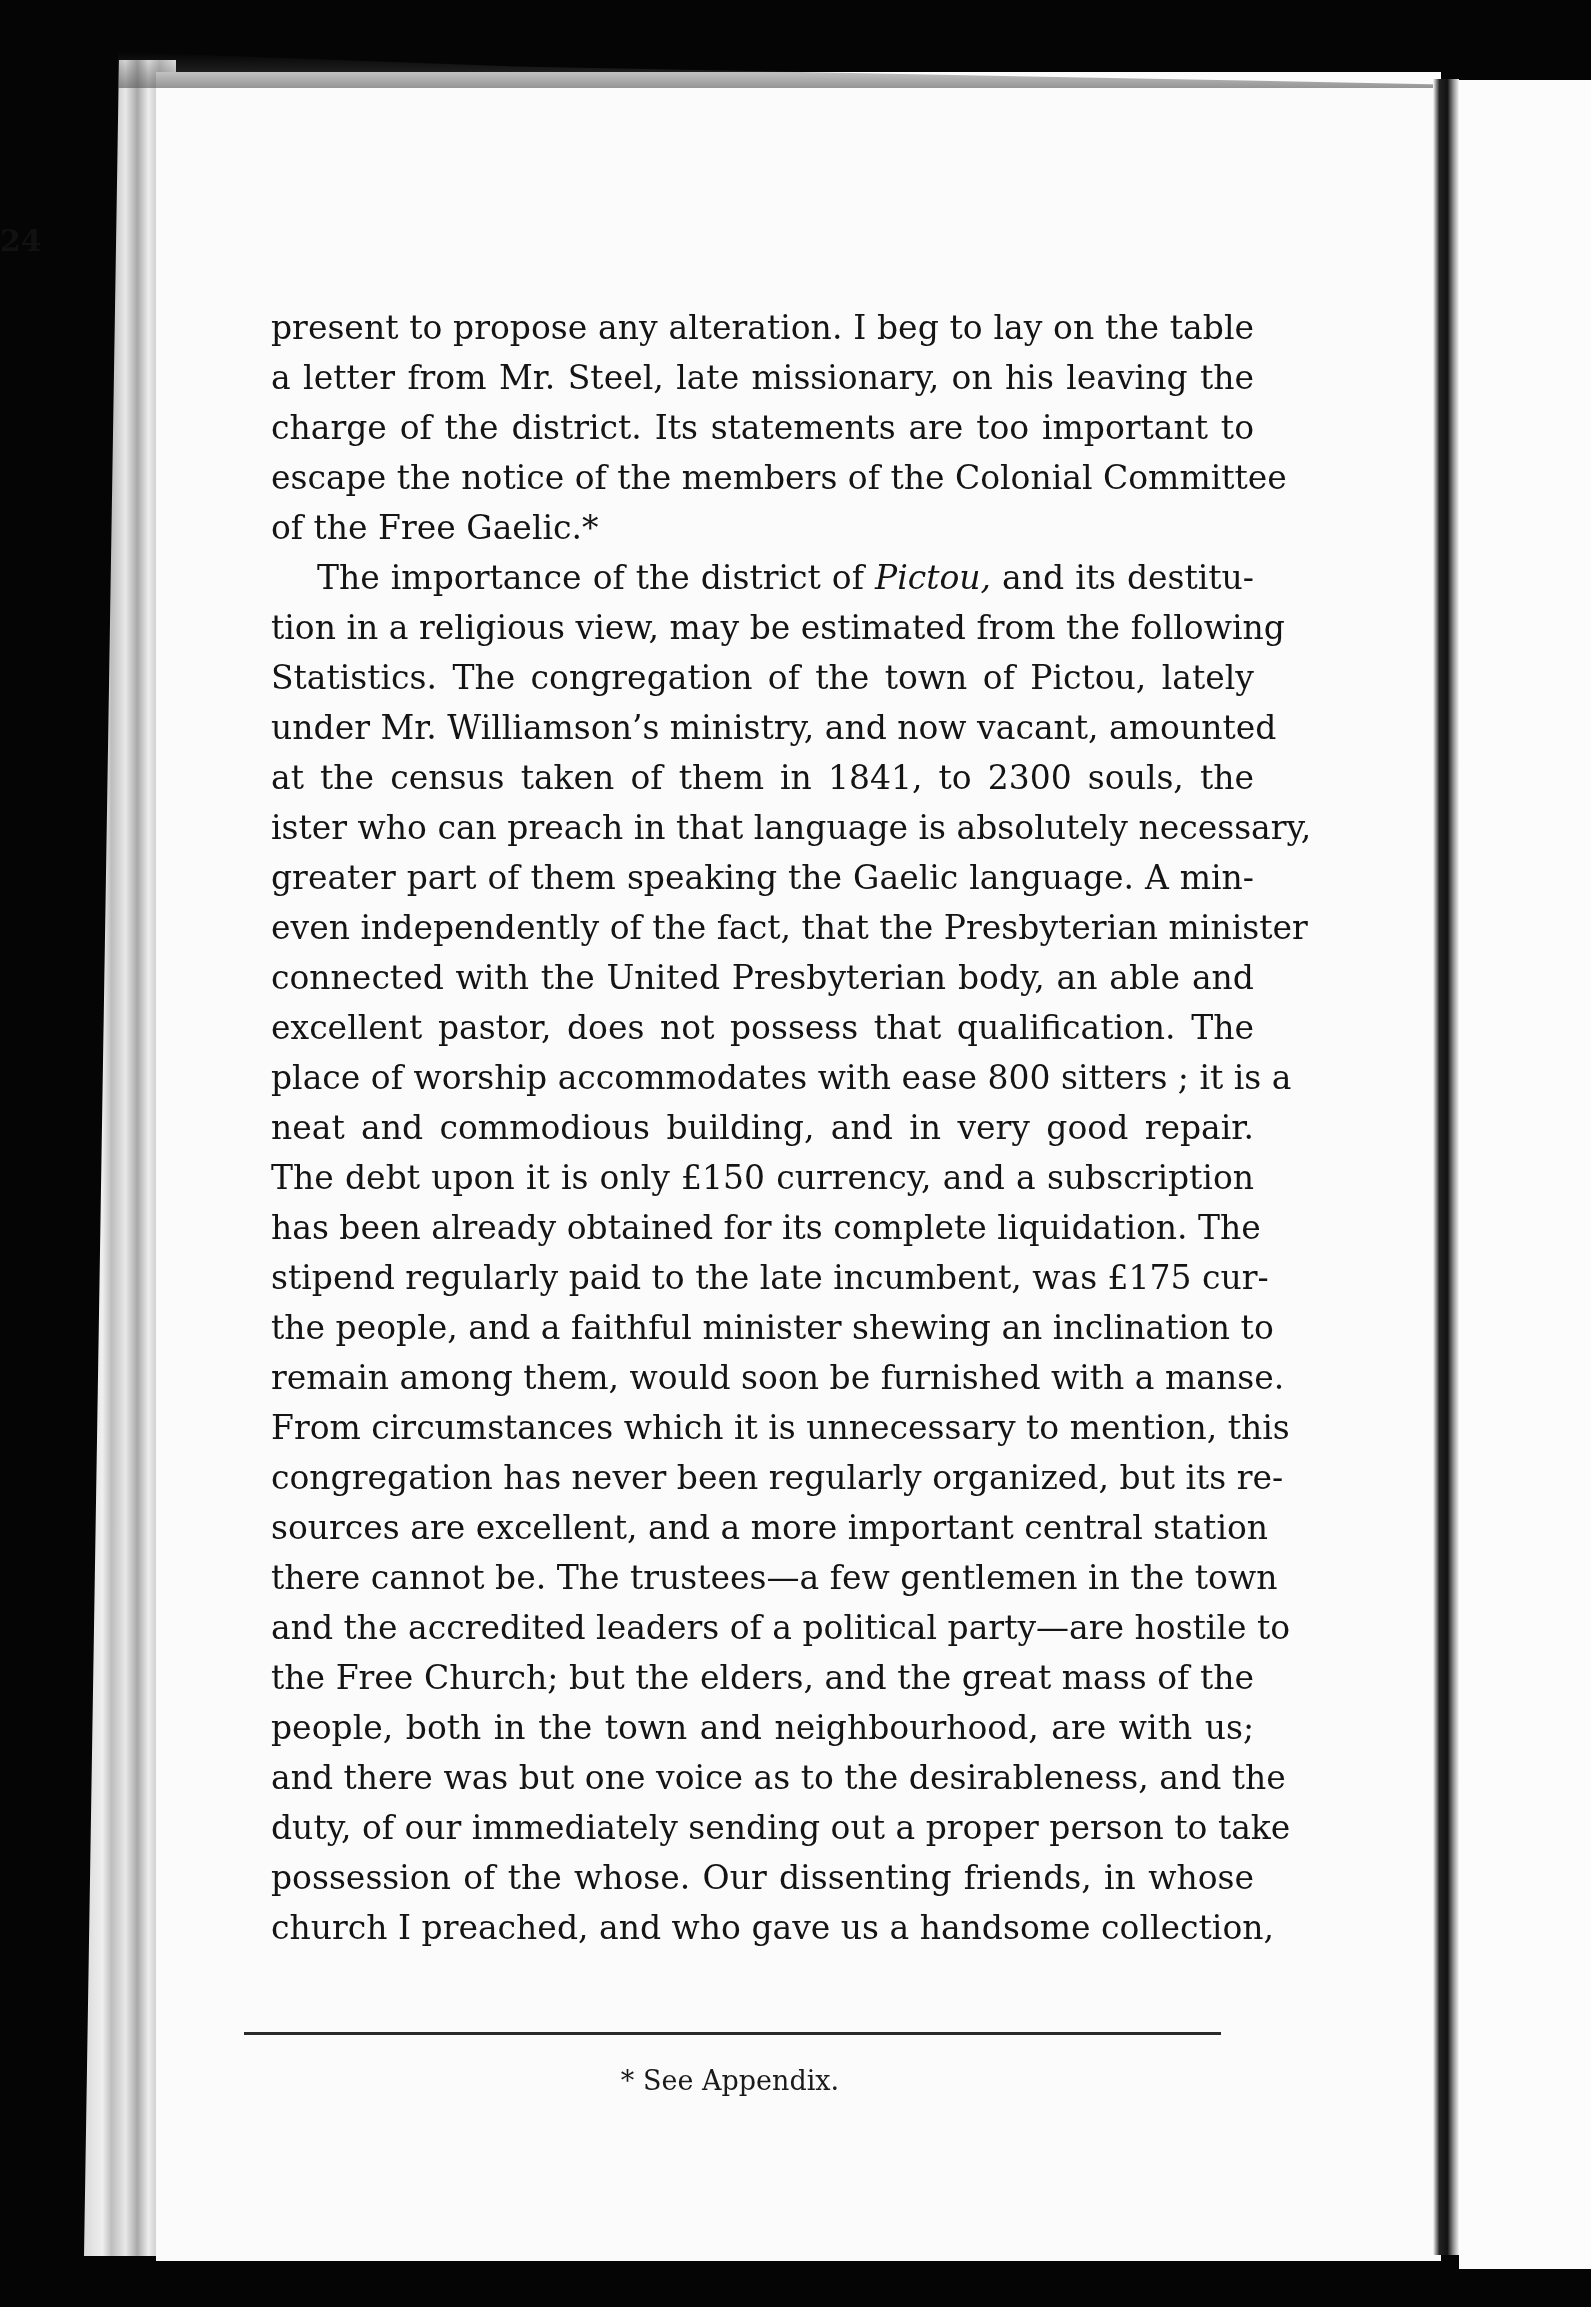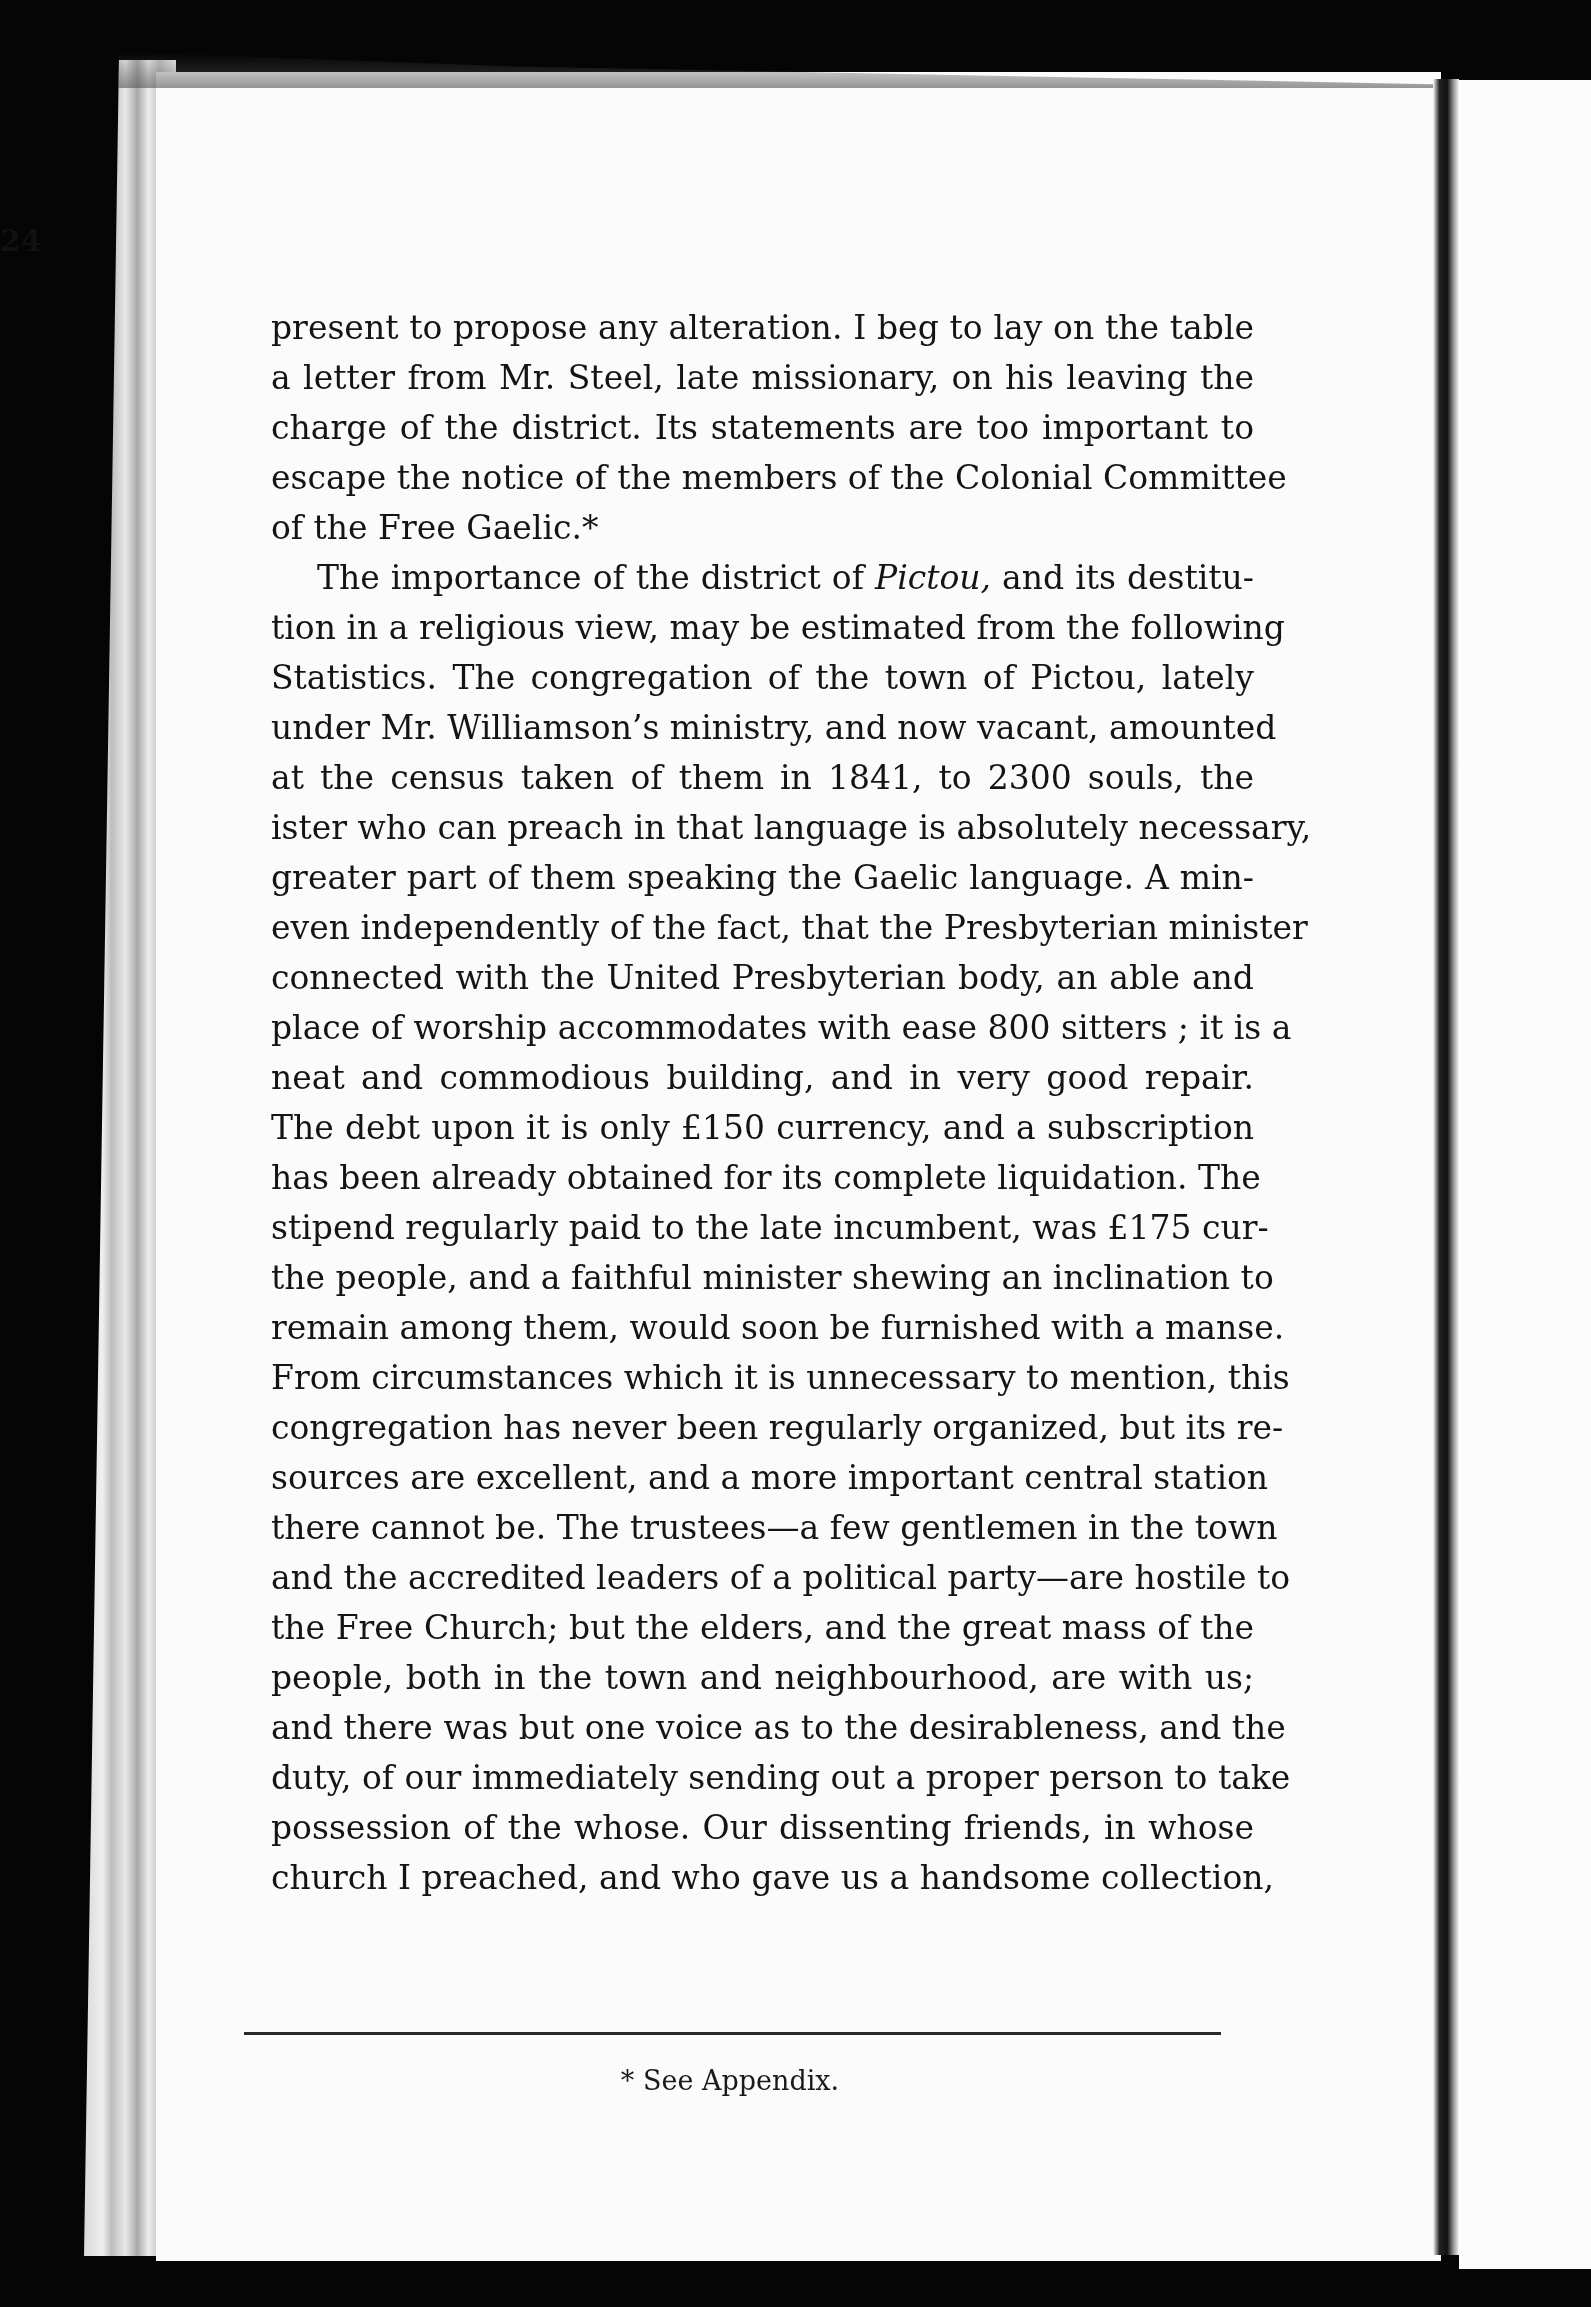--- a/index.html
+++ b/index.html
@@ -76,20 +76,21 @@
     <span class="line last">of the Free Gaelic.*</span>
     <span class="line indent"><span>The importance of the district of </span><em>Pictou,</em><span> and its destitu-</span></span>
     <span class="line">tion in a religious view, may be estimated from the following</span>
     <span class="line">Statistics.  The congregation of the town of Pictou, lately</span>
     <span class="line">under Mr. Williamson’s ministry, and now vacant, amounted</span>
     <span class="line">at the census taken of them in 1841, to 2300 souls, the</span>
     <span class="line">ister who can preach in that language is absolutely necessary,</span>
     <span class="line">greater part of them speaking the Gaelic language.  A min-</span>
     <span class="line">even independently of the fact, that the Presbyterian minister</span>
     <span class="line">connected with the United Presbyterian body, an able and</span>
+    <span class="line">excellent pastor, does not possess that qualification.  The</span>
     <span class="line">place of worship accommodates with ease 800 sitters ; it is a</span>
     <span class="line">neat and commodious building, and in very good repair.</span>
     <span class="line">The debt upon it is only £150 currency, and a subscription</span>
     <span class="line">has been already obtained for its complete liquidation.  The</span>
     <span class="line">stipend regularly paid to the late incumbent, was £175 cur-</span>
     <span class="line">the people, and a faithful minister shewing an inclination to</span>
     <span class="line">remain among them, would soon be furnished with a manse.</span>
     <span class="line">From circumstances which it is unnecessary to mention, this</span>
     <span class="line">congregation has never been regularly organized, but its re-</span>
     <span class="line">sources are excellent, and a more important central station</span>

